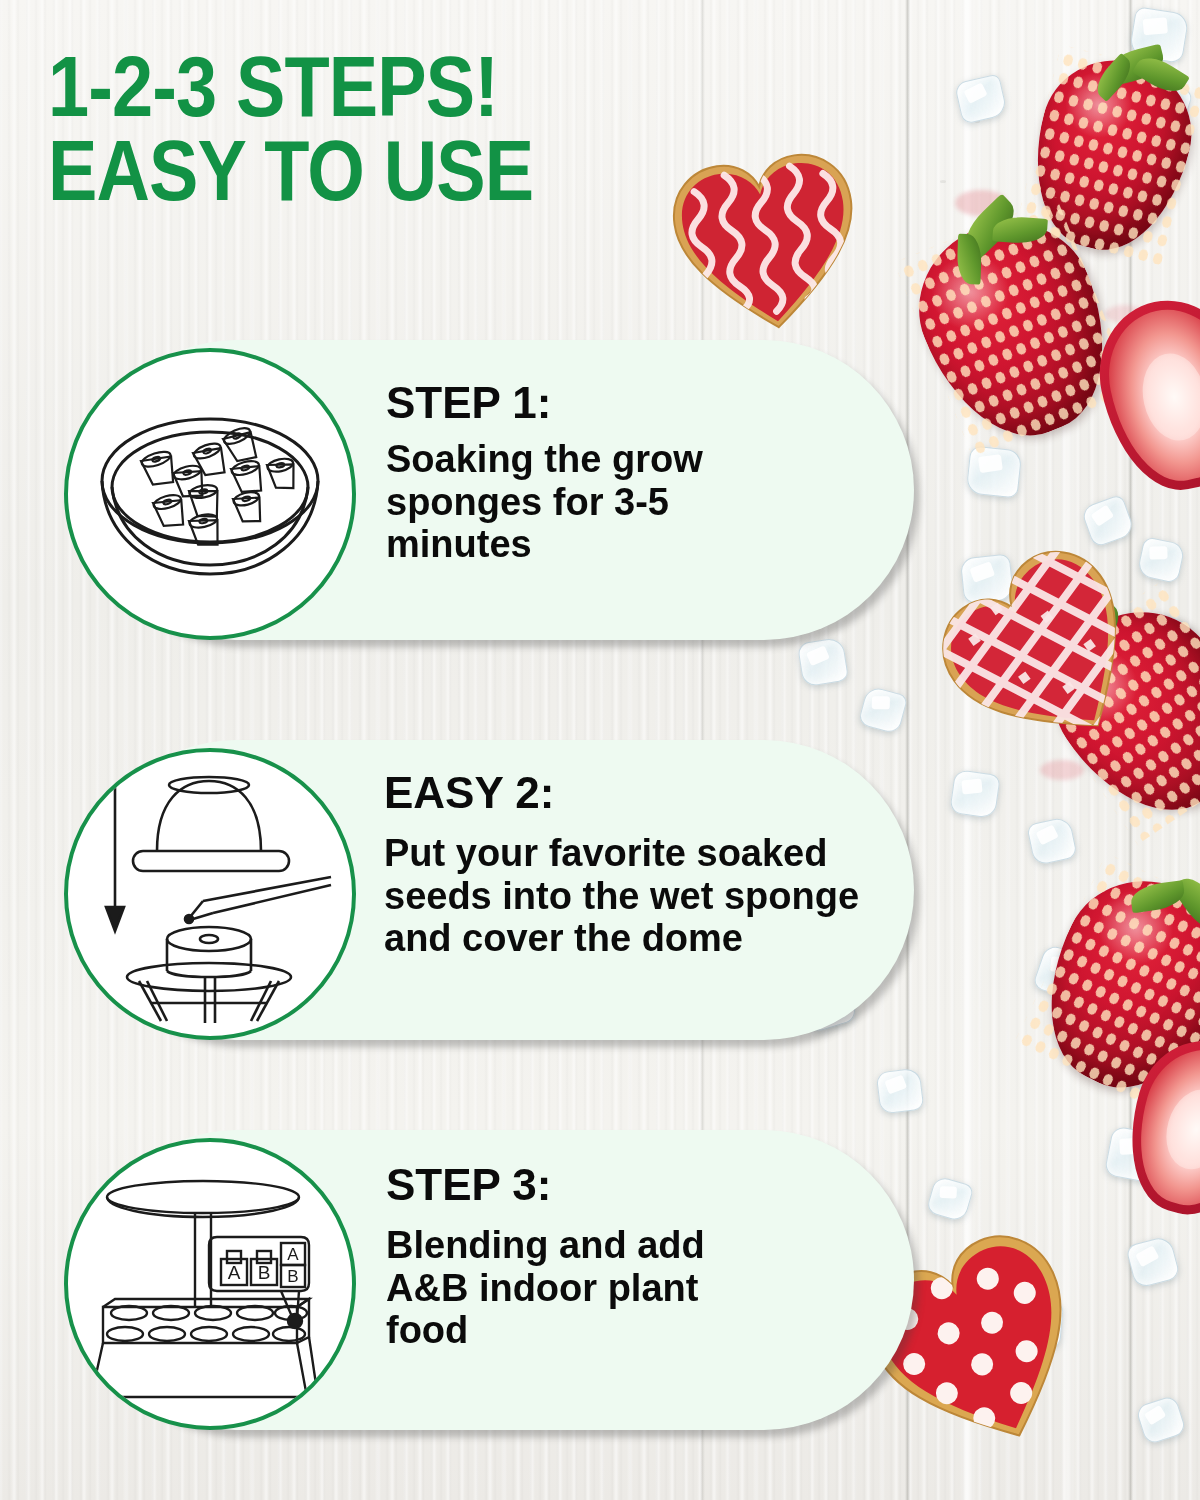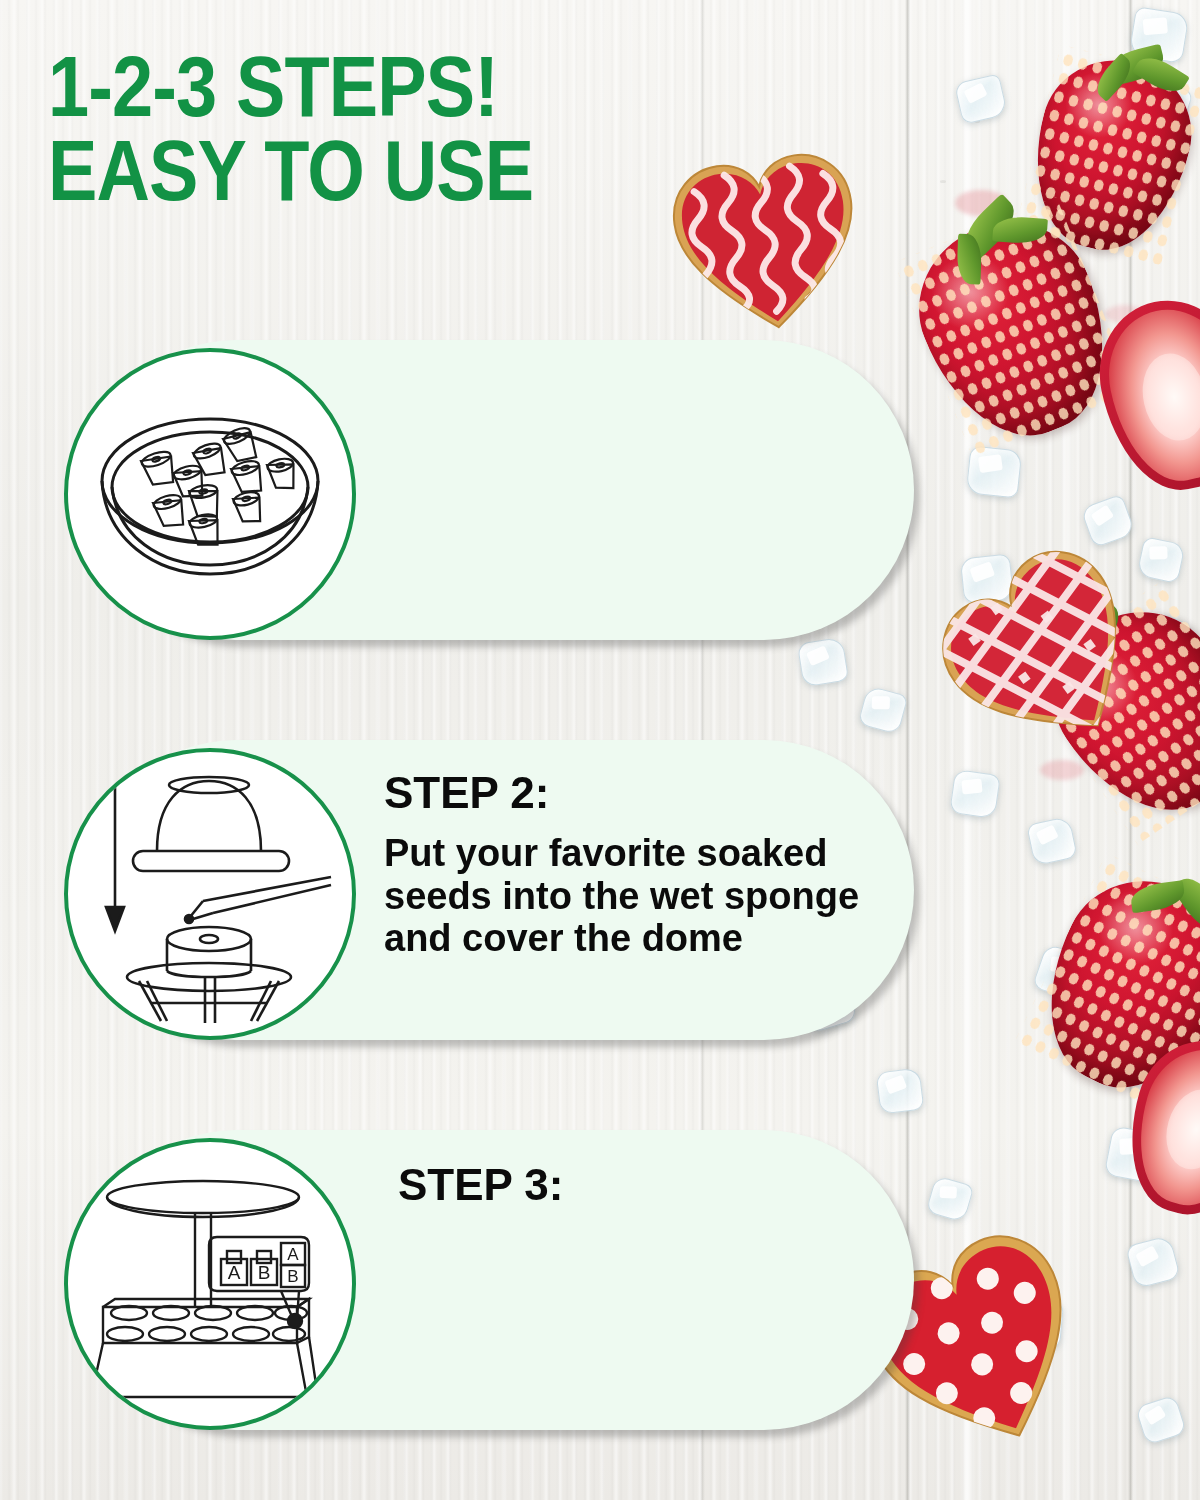--- a/index.html
+++ b/index.html
@@ -61,21 +61,21 @@
 
   .txt{
     position:absolute;left:300px;top:26px;right:24px;
     color:#0b0b0b;
   }
   .step-title{font-size:44px;font-weight:bold;line-height:1.05;letter-spacing:0px;}
   .step-body{font-size:38px;font-weight:bold;line-height:1.12;margin-top:16px;white-space:pre-line;}
   #card1 .txt{top:40px;}
   #card1 .step-body{margin-top:12px;}
   #card2 .txt{top:30px;left:298px;}
-  #card3 .txt{top:32px;left:312px;}
+  #card3 .txt{top:32px;left:300px;}
 
   
   .obj{position:absolute;z-index:3;}
 
   .straw{position:absolute;}
   .straw .body{
     position:absolute;inset:0;
     border-radius:50% 50% 46% 46% / 38% 38% 62% 62%;
     background:
       radial-gradient(ellipse 36% 28% at 34% 26%, rgba(255,255,255,0.50), rgba(255,255,255,0) 62%),
@@ -325,20 +325,26 @@
               <ellipse cx="14" cy="3" rx="4" ry="2"></ellipse>
             </g>
           <g transform="translate(104,152) rotate(-12)">
               <path d="M0 0 L28 5 L23 29 L4 25 Z"></path>
               <ellipse cx="14" cy="3" rx="14" ry="6"></ellipse>
               <ellipse cx="14" cy="3" rx="4" ry="2"></ellipse>
             </g>
         </g>
       </svg>
     </div>
+    <div class="txt">
+      <div class="step-title">STEP 1:</div>
+      <div class="step-body">Soaking the grow
+sponges for 3-5
+minutes</div>
+    </div>
   </div>
 
   <div class="card" id="card2">
     <div class="art-circle">
       <svg width="250" height="258" viewBox="0 0 250 258">
         <g fill="none" stroke="#1b1b1b" stroke-width="2.6">
 
           <path d="M30 14 L30 156"></path>
           <path d="M21 142 L30 166 L39 142 Z" fill="#1b1b1b"></path>
 
@@ -365,21 +371,21 @@
           <path d="M62 216 L82 256"></path>
           <path d="M194 216 L172 256"></path>
           <path d="M186 216 L166 256"></path>
           <path d="M120 212 L120 258"></path>
           <path d="M130 212 L130 258"></path>
           <path d="M66 238 L182 238"></path>
         </g>
       </svg>
     </div>
     <div class="txt">
-      <div class="step-title">STEP 2:</div>
+      <div class="step-title">EASY 2:</div>
       <div class="step-body">Put your favorite soaked
 seeds into the wet sponge
 and cover the dome</div>
     </div>
   </div>
 
   <div class="card" id="card3">
     <div class="art-circle">
       <svg width="250" height="250" viewBox="0 0 250 250">
         <g fill="none" stroke="#1b1b1b" stroke-width="2.4">
@@ -428,16 +434,19 @@
         <g font-family="Liberation Sans, sans-serif" font-size="19" fill="#1b1b1b" text-anchor="middle">
           <text x="149" y="120">A</text>
           <text x="179" y="120">B</text>
           <text x="208" y="101" font-size="17">A</text>
           <text x="208" y="123" font-size="17">B</text>
         </g>
       </svg>
     </div>
     <div class="txt">
       <div class="step-title">STEP 3:</div>
+      <div class="step-body">Blending and add
+A&amp;B indoor plant
+food</div>
     </div>
   </div>
 
 </div>
 
 </body></html>

